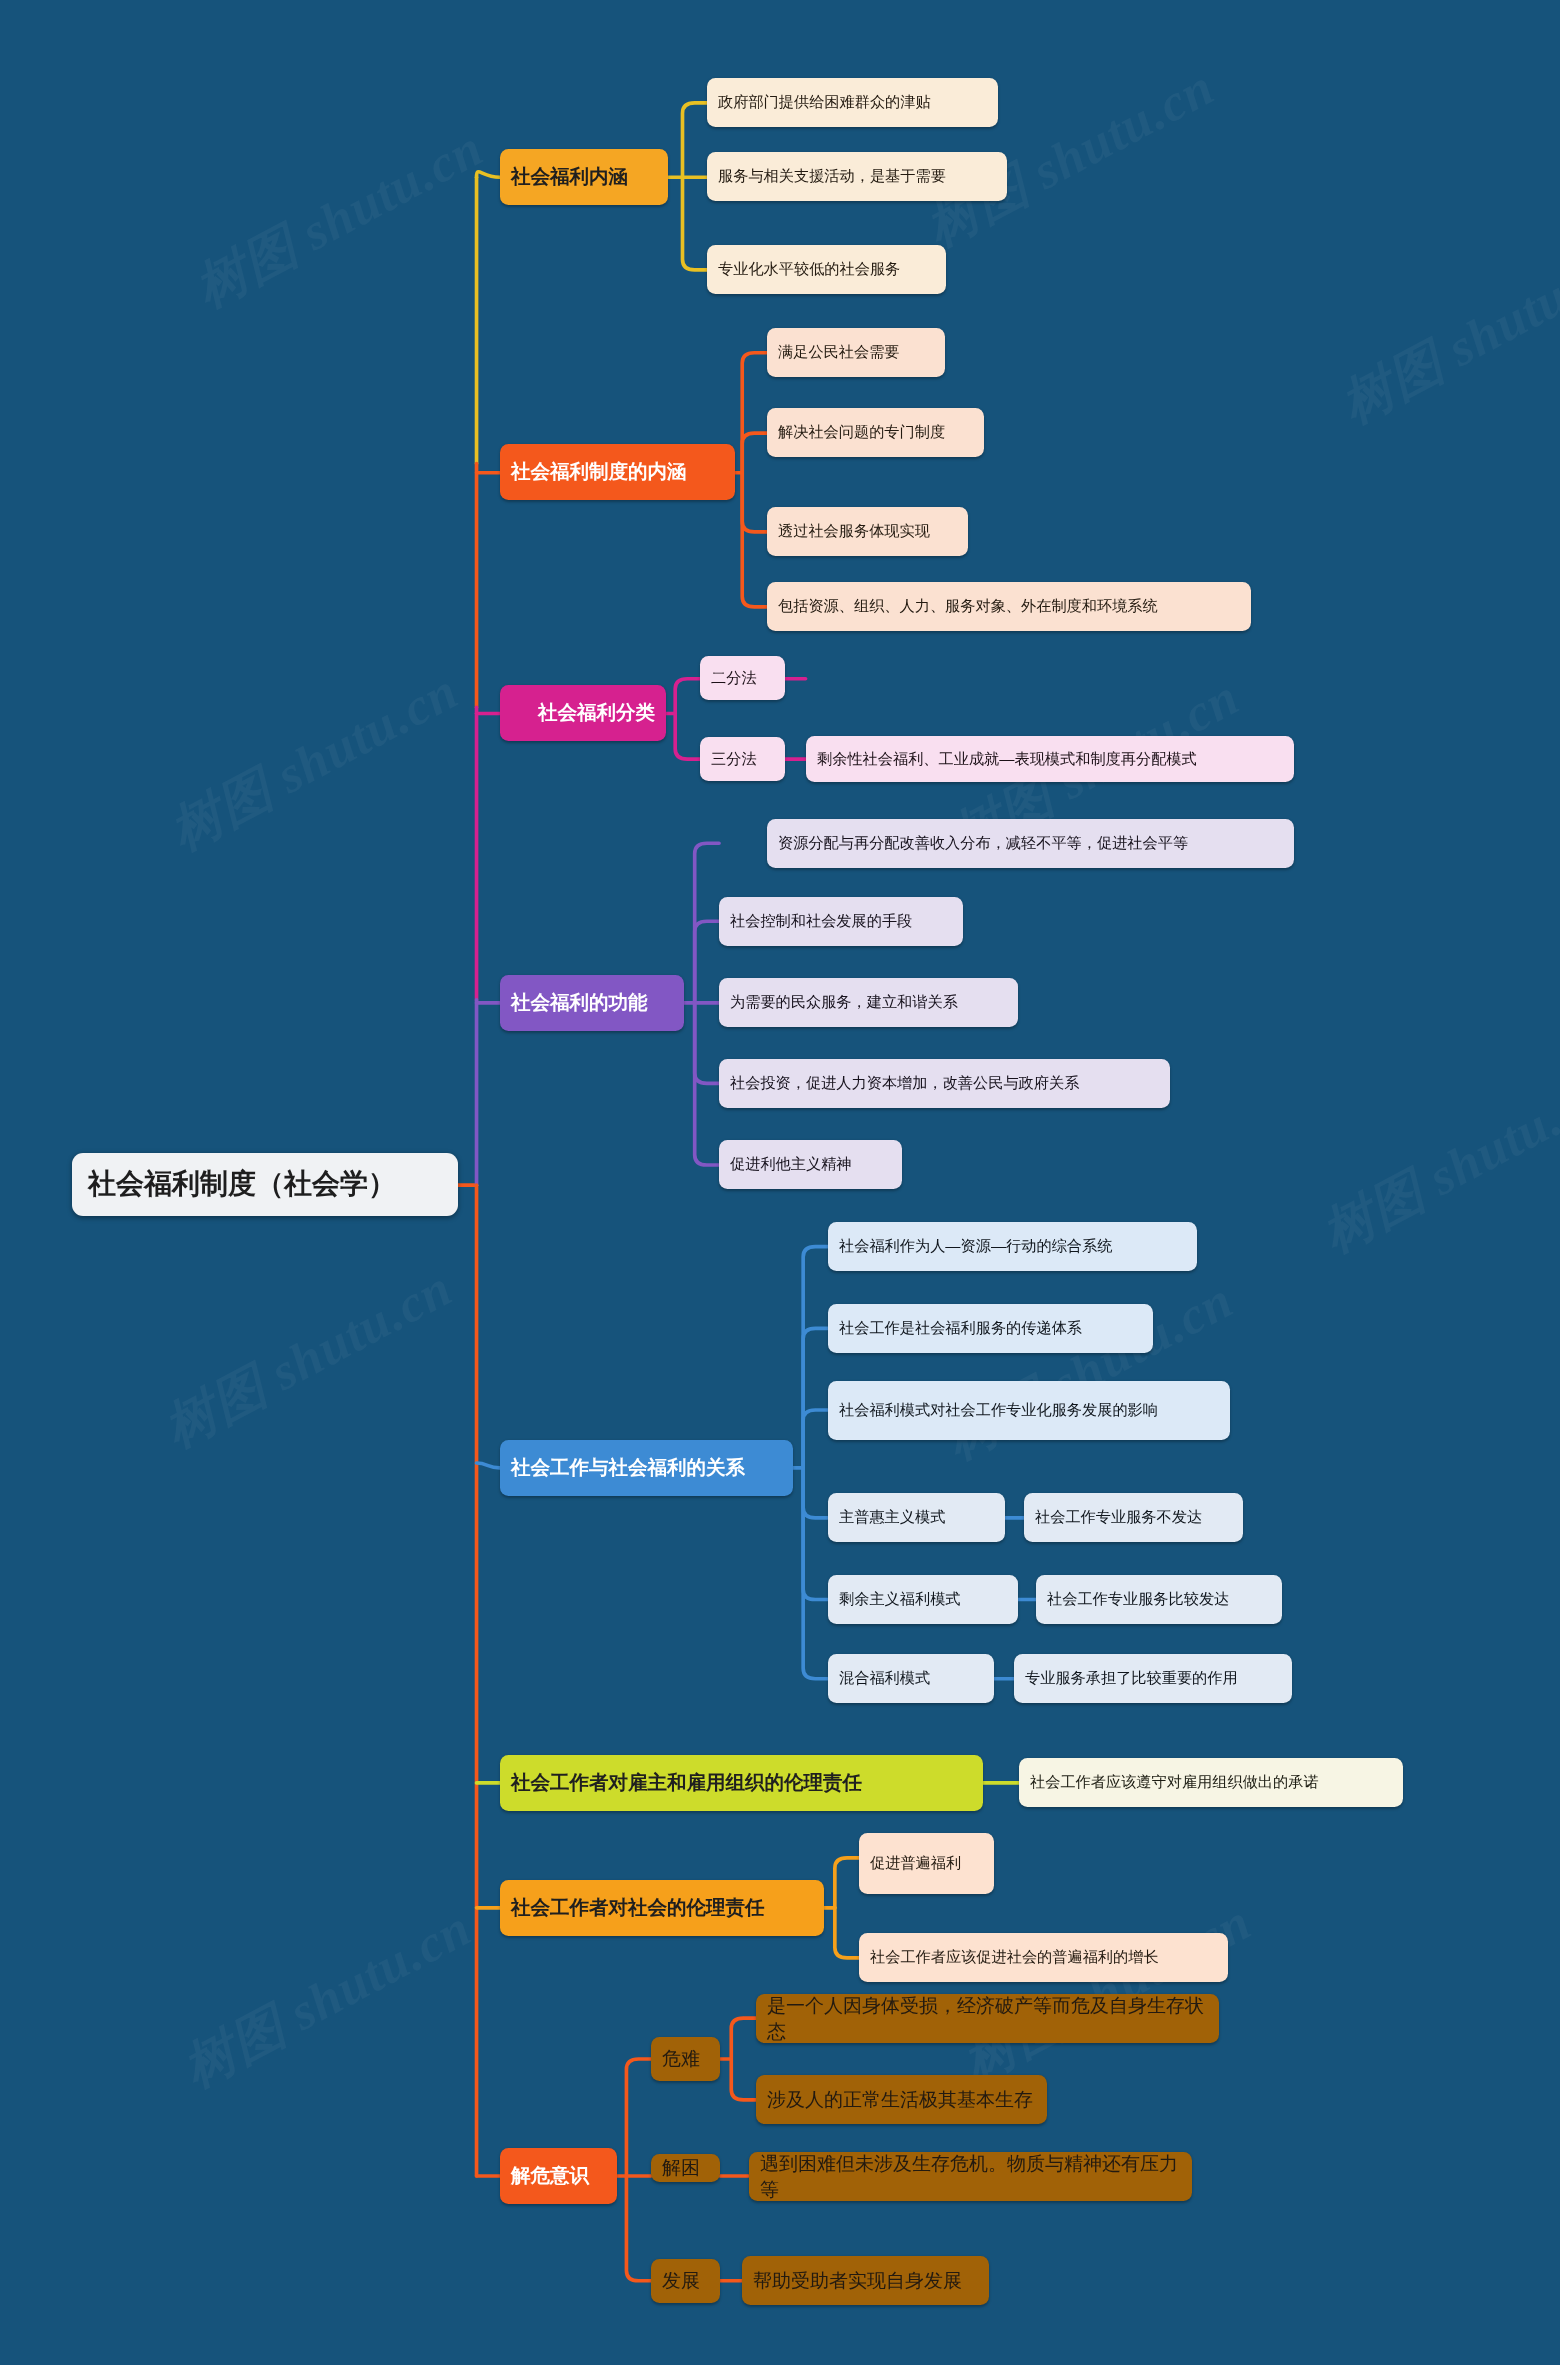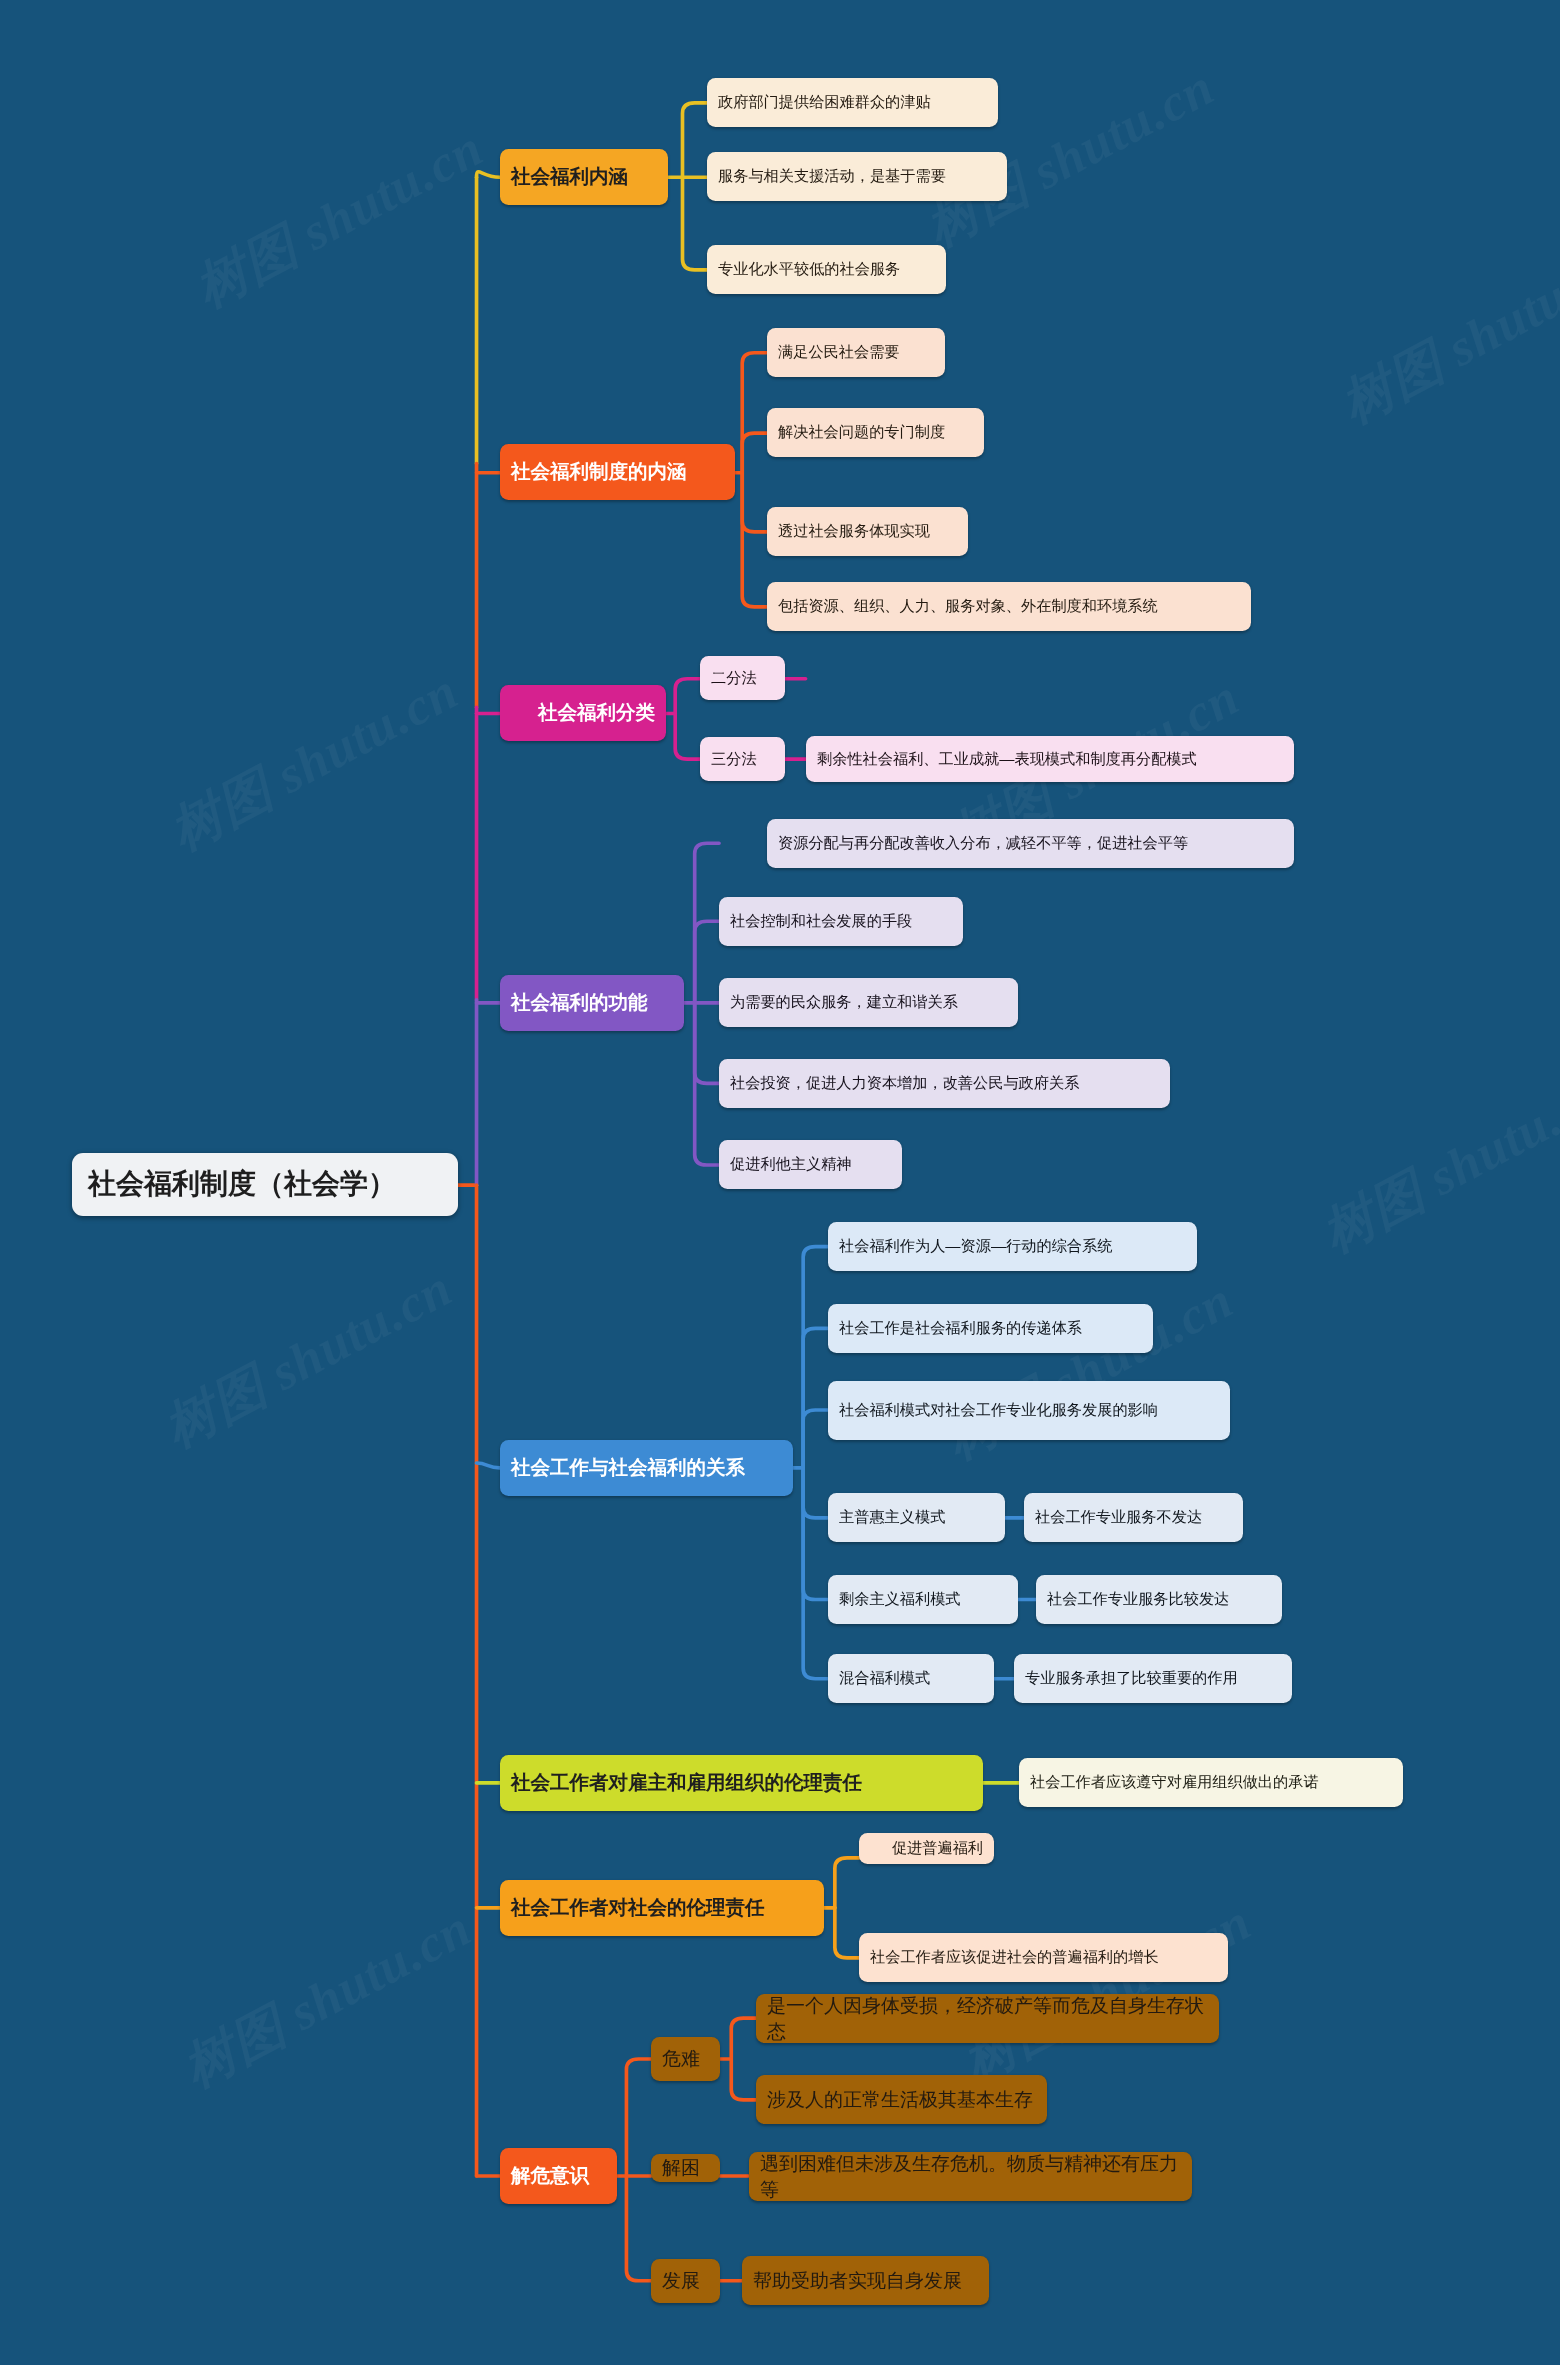--- a/index.html
+++ b/index.html
@@ -280,21 +280,21 @@
   <div class="node b-lime" style="left:500px; top:1755px; width:483px; height:56px;">
     <span>社会工作者对雇主和雇用组织的伦理责任</span>
   </div>
   <div class="node l-ivory" style="left:1019px; top:1758px; width:384px; height:49px;">
     <span>社会工作者应该遵守对雇用组织做出的承诺</span>
   </div>
 
   <div class="node b-orange2" style="left:500px; top:1880px; width:324px; height:56px;">
     <span>社会工作者对社会的伦理责任</span>
   </div>
-  <div class="node l-apricot" style="left:859px; top:1833px; width:135px; height:31px;text-align:right;">
+  <div class="node l-apricot" style="left:859px; top:1833px; width:135px; height:61px;">
     <span>促进普遍福利</span>
   </div>
   <div class="node l-apricot" style="left:859px; top:1933px; width:369px; height:49px;">
     <span>社会工作者应该促进社会的普遍福利的增长</span>
   </div>
 
   <div class="node b-deep" style="left:500px; top:2148px; width:117px; height:56px;">
     <span>解危意识</span>
   </div>
   <div class="node l-blush" style="left:651px; top:2037px; width:69px; height:44px;">

